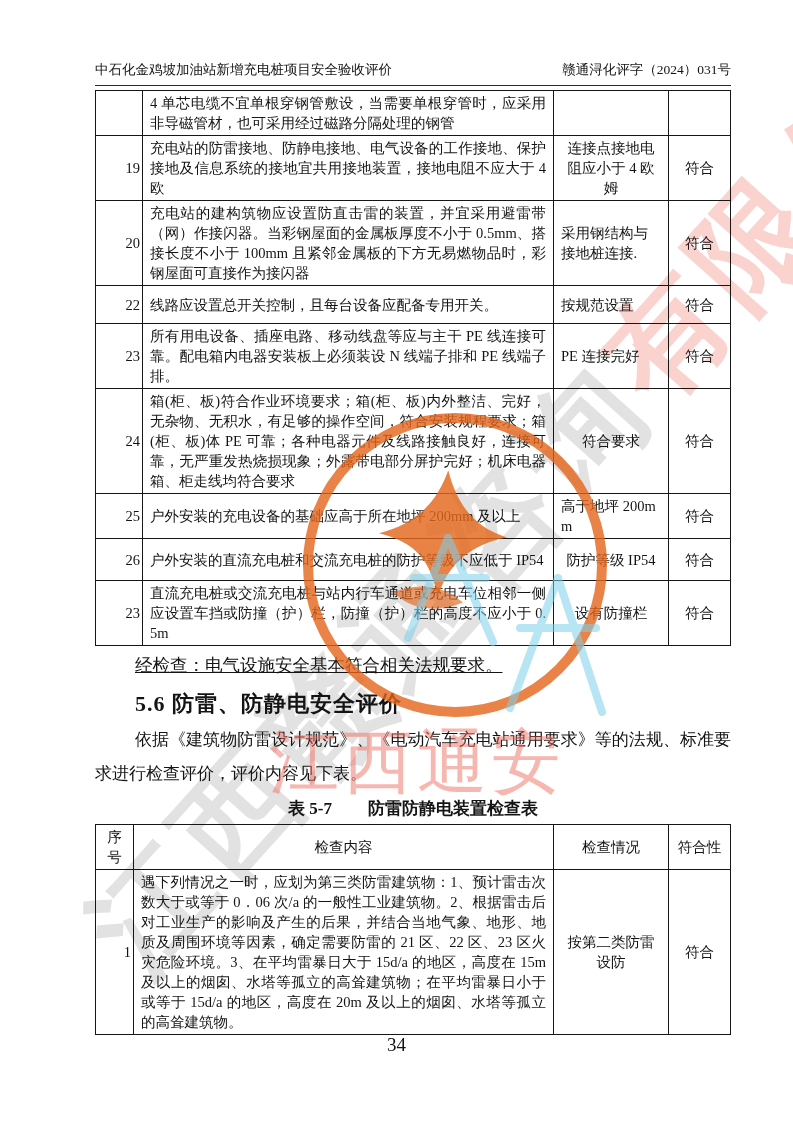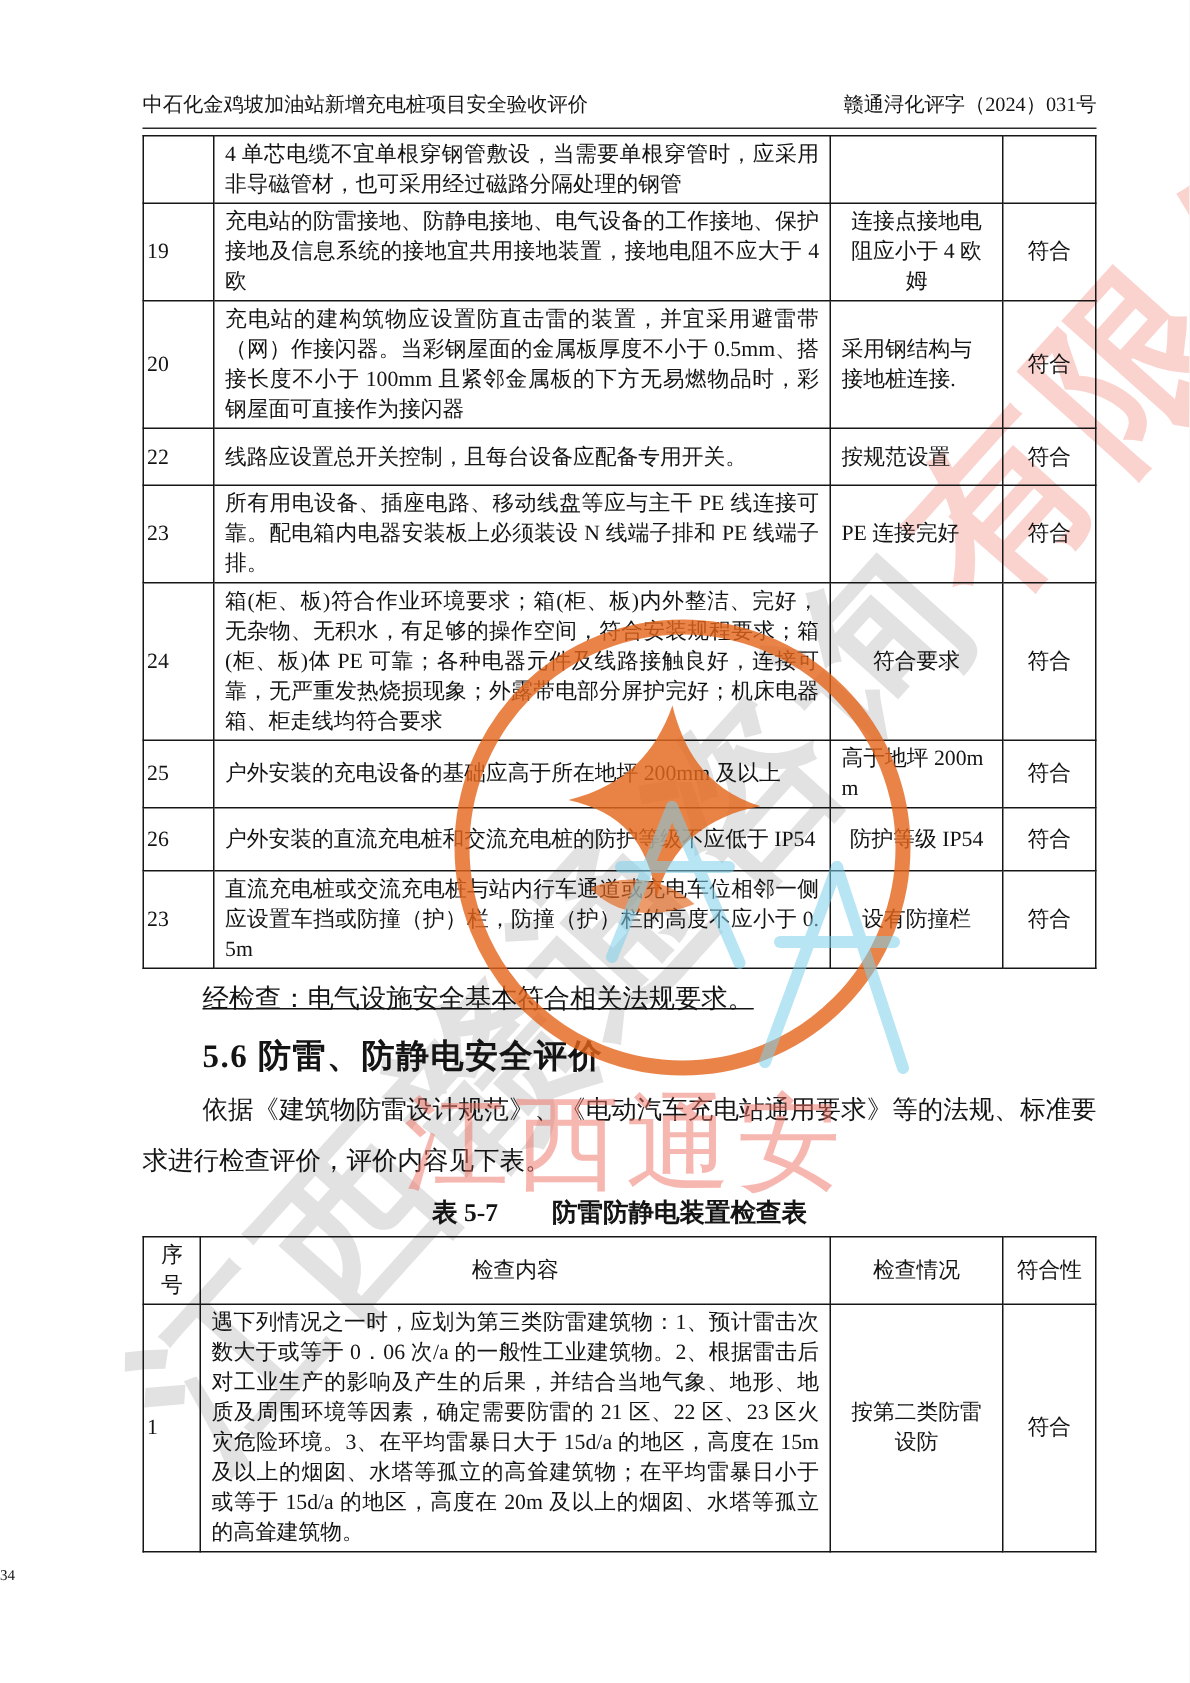--- a/index.html
+++ b/index.html
@@ -6,33 +6,33 @@
   .page{position:relative;width:793px;height:1122px;background:#ffffff;overflow:hidden;
         font-family:"Liberation Serif", serif;color:#141414;outline:1px solid #e3e3e3;}
   .content{position:absolute;left:95px;top:60px;width:636px;z-index:2;}
   
   .hdr{display:flex;justify-content:space-between;align-items:center;
        font-size:13.5px;line-height:20px;padding-bottom:5px;border-bottom:1.6px solid #2a2a2a;}
   
   table{border-collapse:collapse;width:100%;table-layout:fixed;margin-top:4px;}
   td{border:1.6px solid #161616;font-size:14.5px;line-height:1.38;padding:2px 7px;
      vertical-align:middle;word-break:break-all;}
-  td.nc{text-align:left;padding:2px 2px;}
+  td.nc{text-align:right;padding:2px 2px;}
   td.cc{text-align:justify;}
   td.sc{text-align:left;}
   td.sc.c{text-align:center;}
   td.rc{text-align:center;}
   .t2 thead td{text-align:center;}
   
   .concl{margin:7px 0 0 0;font-size:17.5px;line-height:1.45;padding-left:40px;text-decoration:underline;}
   .sec{margin:11px 0 0 0;font-size:22px;font-weight:bold;padding-left:40px;letter-spacing:1px;}
   .para{margin:4px 0 0 0;font-size:17px;line-height:1.98;text-indent:40px;text-align:justify;}
   .cap{margin-top:6px;text-align:center;font-weight:bold;font-size:17px;}
   .cap .lbl{margin-right:36px;}
-  .footer{position:absolute;left:0;right:0;bottom:66px;font-size:10px;z-index:2;}
+  .footer{position:absolute;left:0;right:0;bottom:66px;text-align:center;font-size:19px;z-index:2;}
   
   .wm-line{position:absolute;left:55px;top:900px;transform:rotate(-48deg);transform-origin:0 0;
            white-space:nowrap;font-size:118px;font-weight:700;letter-spacing:10px;
            z-index:1;pointer-events:none;}
   .wm-line .g{color:rgba(183,183,183,0.40);}
   .wm-line .p{color:rgba(242,150,140,0.42);}
   .stamp-circle{position:absolute;left:303px;top:413px;width:284px;height:284px;border-radius:50%;
                 border:10px solid rgba(228,100,26,0.80);z-index:3;pointer-events:none;}
   .stamp-emblem{position:absolute;left:358px;top:462px;width:168px;height:172px;z-index:3;pointer-events:none;}
   .blue-marks{position:absolute;left:388px;top:520px;width:240px;height:220px;z-index:3;pointer-events:none;}

